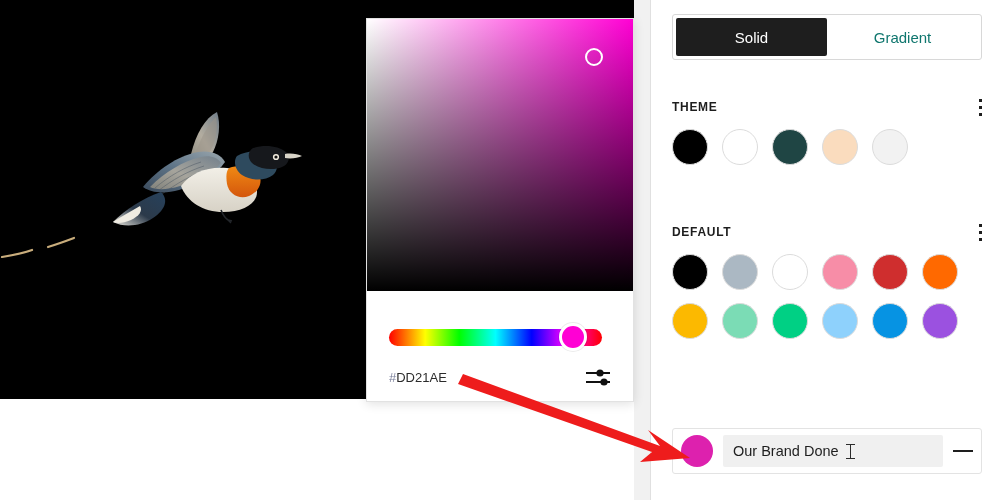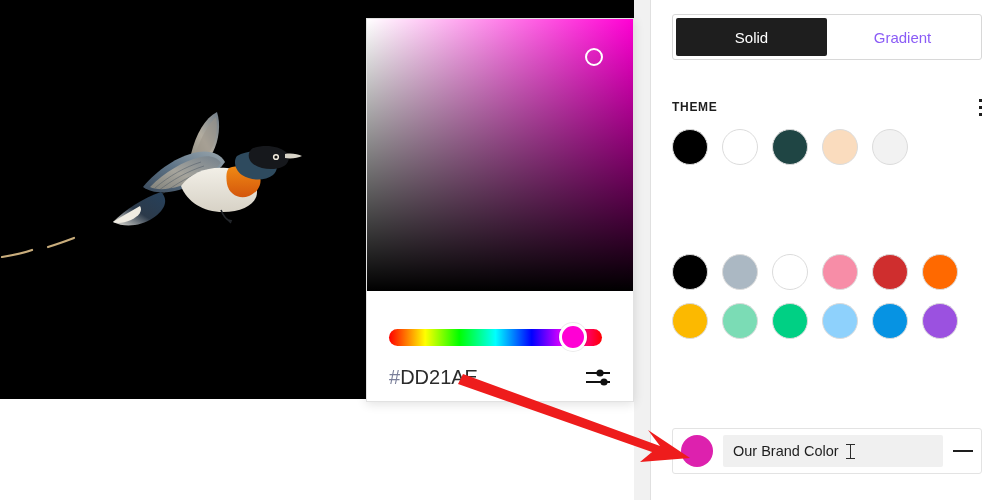--- a/index.html
+++ b/index.html
@@ -42,21 +42,21 @@
 
   
   .seg-wrap{
     position:absolute;left:21px;top:14px;width:310px;height:46px;
     border:1px solid #d8d8d8;border-radius:3px;box-sizing:border-box;
     background:#ffffff;padding:3px;display:flex;
   }
   .seg-btn{
     flex:1;display:flex;align-items:center;justify-content:center;
     font-size:15px;border-radius:2px;cursor:pointer;
-    color:#8b5cf6;user-select:none;
+    color:#0f766e;user-select:none;
   }
   .seg-btn.active{background:#1e1e1e;color:#ffffff;}
 
   
   .sec-head{
     position:absolute;left:21px;width:310px;height:18px;
     display:flex;align-items:center;justify-content:space-between;
   }
   .sec-title{
     font-size:12px;letter-spacing:.7px;color:#1e1e1e;font-weight:600;
@@ -136,21 +136,21 @@
   .hue-handle{
     position:absolute;left:192px;top:32px;width:28px;height:28px;border-radius:50%;
     background:#ff00d4;border:3px solid #ffffff;box-sizing:border-box;
     box-shadow:0 0 0 1px rgba(0,0,0,.08);cursor:grab;
   }
   .hex-row{
     position:absolute;left:0;top:334px;width:266px;height:48px;
     display:flex;align-items:center;padding:0 22px;box-sizing:border-box;
     justify-content:space-between;
   }
-  .hex-val{font-size:20px;color:#2b2b2b;cursor:text;}
+  .hex-val{font-size:13px;color:#2b2b2b;cursor:text;}
   .hex-val .hash{color:#7a7f9a;}
   .sliders-icon{width:26px;height:22px;position:relative;cursor:pointer;}
 
   
   .arrow{position:absolute;left:0;top:0;width:1000px;height:500px;pointer-events:none;}
 </style>
 </head>
 <body>
 
 <div id="root">
@@ -247,20 +247,30 @@
       </span>
     </div>
     <div class="swatch-row" style="top:129px">
       <span class="swatch ring" style="background:#000000"></span>
       <span class="swatch ring" style="background:#FFFFFF"></span>
       <span class="swatch ring" style="background:#1F4544"></span>
       <span class="swatch ring" style="background:#FADCBE"></span>
       <span class="swatch ring" style="background:#F2F2F2"></span>
     </div>
 
+    <div class="sec-head" style="top:223px">
+      <span class="sec-title">DEFAULT</span>
+      <span class="sec-actions">
+        <span class="kebab">
+            <i></i>
+            <i></i>
+            <i></i>
+          </span>
+      </span>
+    </div>
     <div class="swatch-row" style="top:254px">
       <span class="swatch ring" style="background:#000000"></span>
       <span class="swatch ring" style="background:#ABB8C3"></span>
       <span class="swatch ring" style="background:#FFFFFF"></span>
       <span class="swatch ring" style="background:#F78DA7"></span>
       <span class="swatch ring" style="background:#CF2E2E"></span>
       <span class="swatch ring" style="background:#FF6900"></span>
     </div>
     <div class="swatch-row" style="top:303px">
       <span class="swatch ring" style="background:#FCB900"></span>
@@ -268,21 +278,21 @@
       <span class="swatch ring" style="background:#00D084"></span>
       <span class="swatch ring" style="background:#8ED1FC"></span>
       <span class="swatch ring" style="background:#0693E3"></span>
       <span class="swatch ring" style="background:#9B51E0"></span>
     </div>
 
 
     <div class="custom-row">
       <span class="custom-swatch" style="background:#DD21AE"></span>
       <div class="name-input">
-        <span>Our Brand Color</span>
+        <span>Our Brand Done</span>
         <span class="caret"></span>
       </div>
       <span class="minus-btn"></span>
     </div>
   </div>
 
   <div class="picker">
     <div class="sv-area">
       <span class="sv-handle"></span>
     </div>

